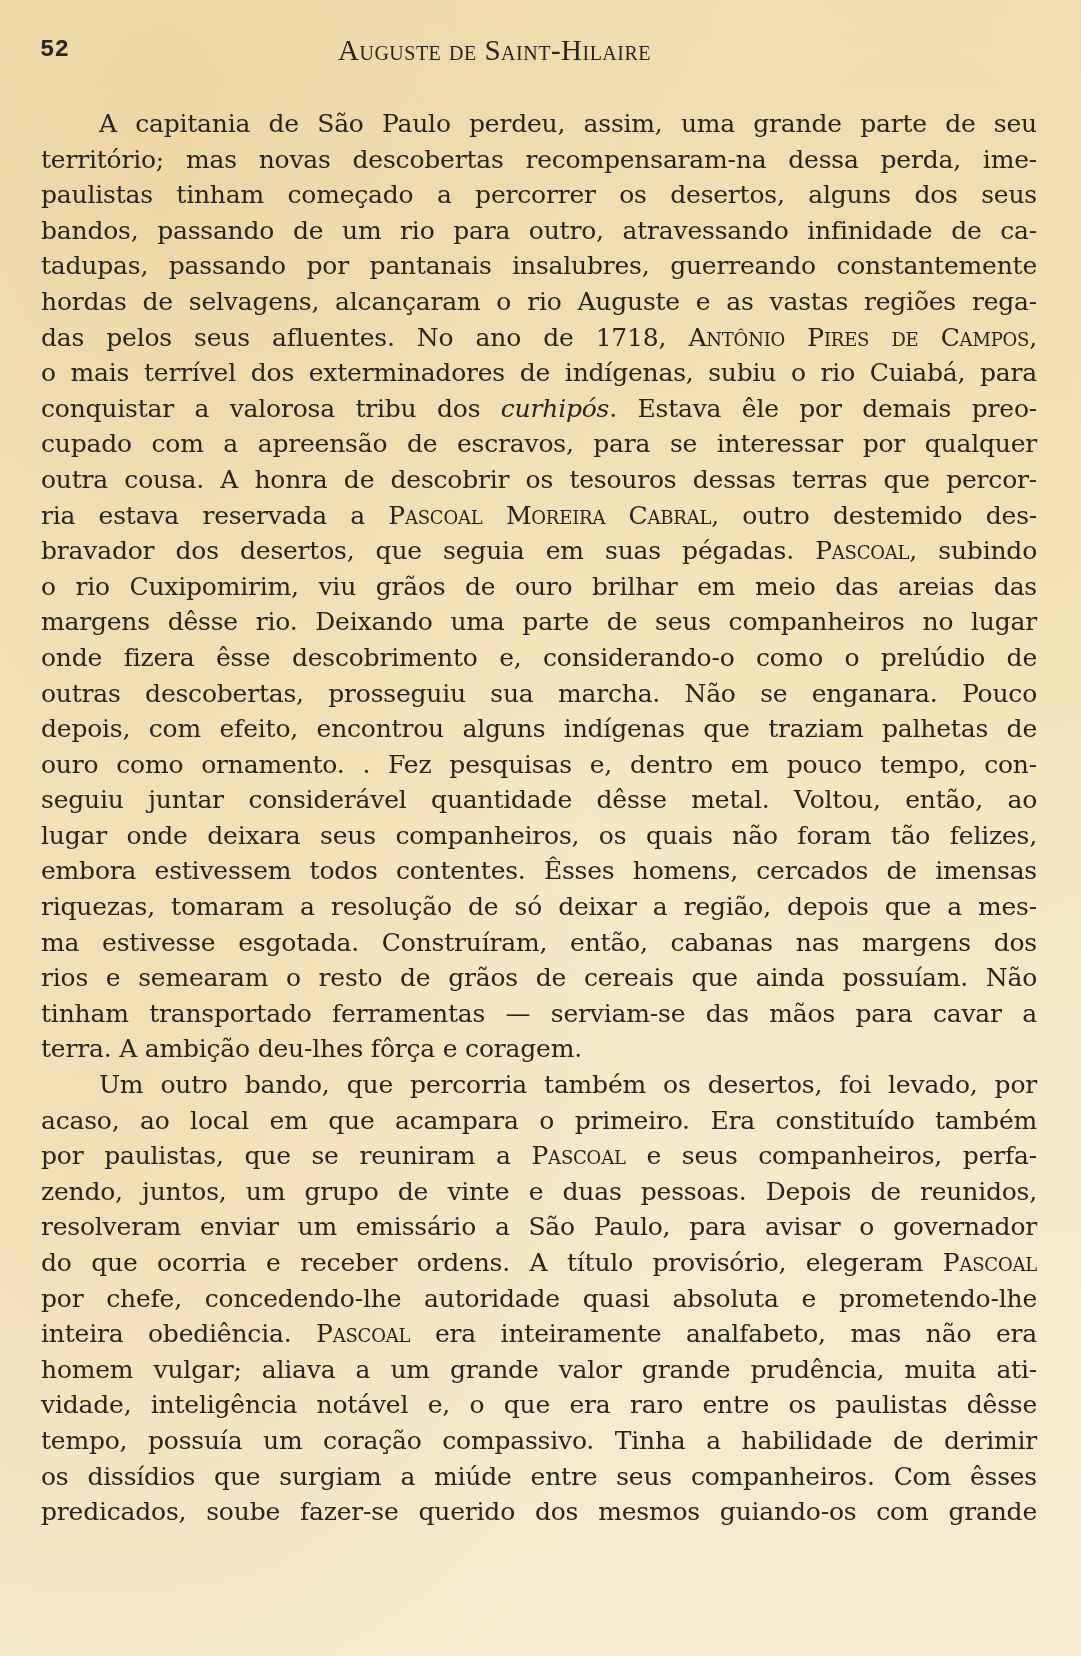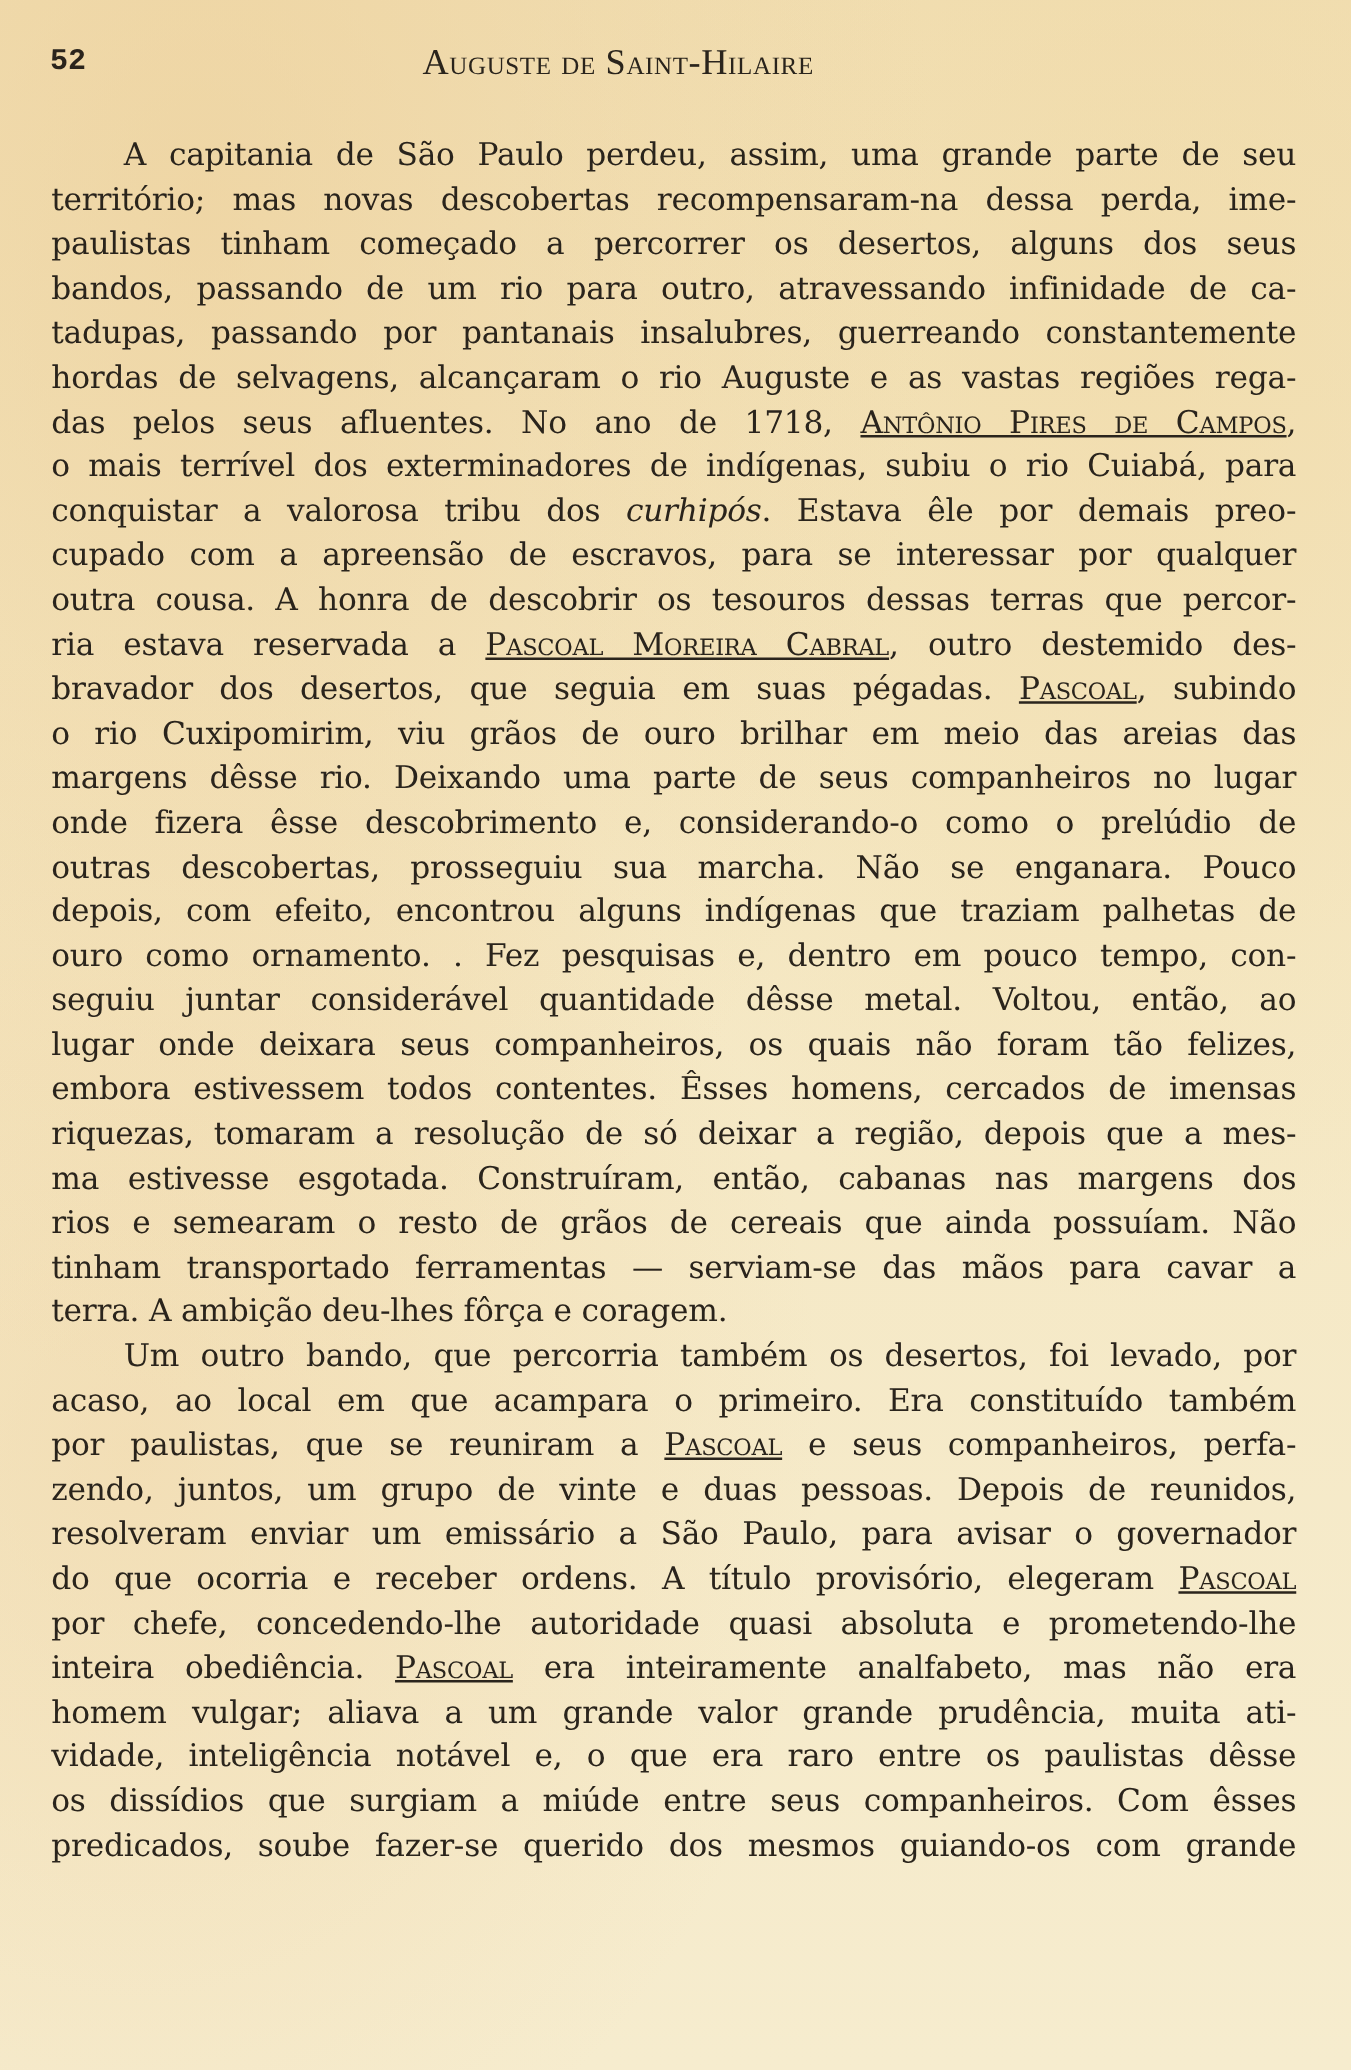--- a/index.html
+++ b/index.html
@@ -72,21 +72,20 @@
     height: 35.6px;
   }
   .line.last {
     text-align-last: left;
   }
   .line.indent {
     padding-left: 58px;
   }
   .sc {
     font-variant: small-caps;
-    text-decoration: underline;
   }
   .it {
     font-style: italic;
   }
 </style>
 </head>
 <body>
 
 <div class="page">
   <div class="running-head">
@@ -128,17 +127,18 @@
         <span class="line indent"><span>Um outro bando, que percorria também os desertos, foi levado, por</span></span>
         <span class="line"><span>acaso, ao local em que acampara o primeiro.  Era constituído também</span></span>
         <span class="line"><span>por paulistas, que se reuniram a </span><span class="sc">Pascoal</span><span> e seus companheiros, perfa-</span></span>
         <span class="line"><span>zendo, juntos, um grupo de vinte e duas pessoas.  Depois de reunidos,</span></span>
         <span class="line"><span>resolveram enviar um emissário a São Paulo, para avisar o governador</span></span>
         <span class="line"><span>do que ocorria e receber ordens.  A título provisório, elegeram </span><span class="sc">Pascoal</span></span>
         <span class="line"><span>por chefe, concedendo-lhe autoridade quasi absoluta e prometendo-lhe</span></span>
         <span class="line"><span>inteira obediência.  </span><span class="sc">Pascoal</span><span> era inteiramente analfabeto, mas não era</span></span>
         <span class="line"><span>homem vulgar; aliava a um grande valor grande prudência, muita ati-</span></span>
         <span class="line"><span>vidade, inteligência notável e, o que era raro entre os paulistas dêsse</span></span>
+        <span class="line"><span>tempo, possuía um coração compassivo.  Tinha a habilidade de derimir</span></span>
         <span class="line"><span>os dissídios que surgiam a miúde entre seus companheiros.  Com êsses</span></span>
         <span class="line"><span>predicados, soube fazer-se querido dos mesmos guiando-os com grande</span></span>
       </div>
     </div>
 </div>
 
 </body></html>

